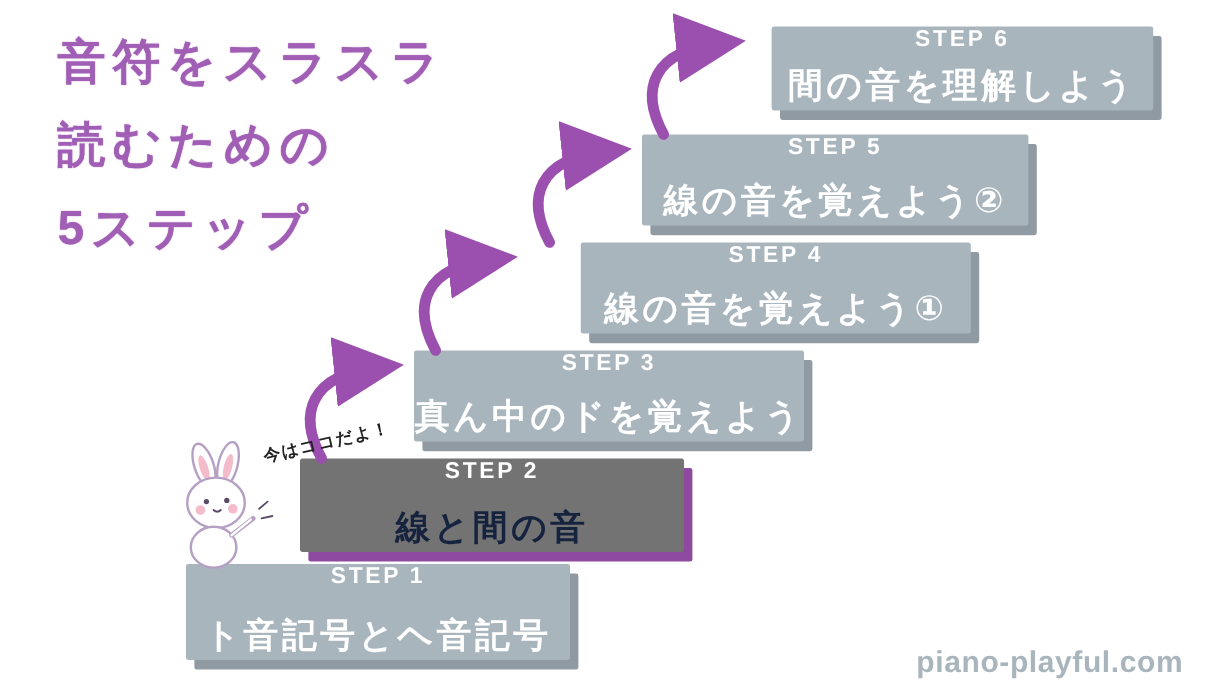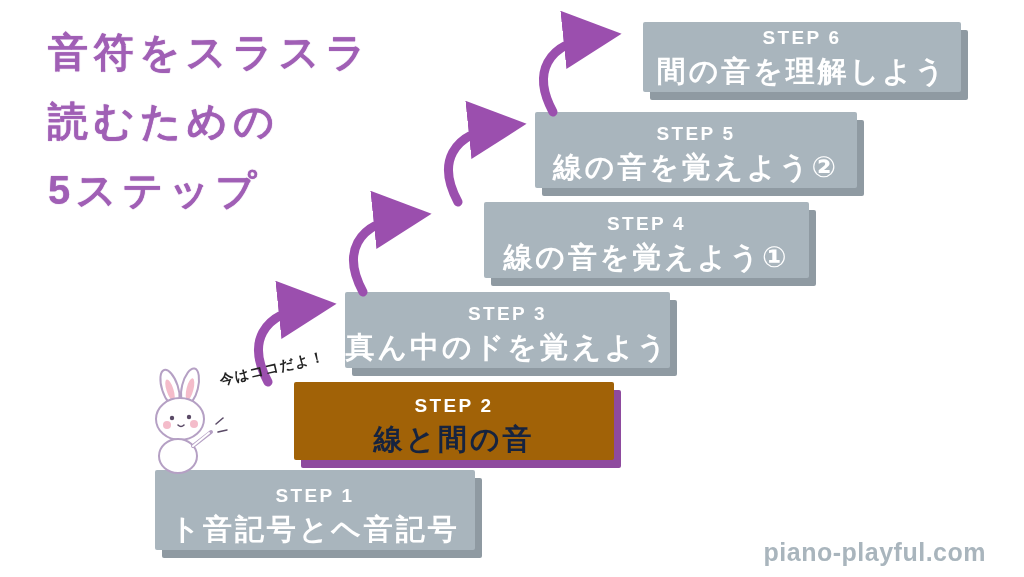--- a/index.html
+++ b/index.html
@@ -33,38 +33,37 @@
   
   .step {
     position: absolute;
     background: #a9b5bd;
     box-shadow: 7px 8px 0 #8f9aa2;
     border-radius: 2px;
     color: #ffffff;
     text-align: center;
     display: flex;
     flex-direction: column;
-    justify-content: flex-end;
+    justify-content: space-between;
     gap: 3px;
   }
   .step-label {
     font-size: 19px;
     font-weight: bold;
     letter-spacing: 0.12em;
   }
   .step-text {
     font-size: 29px;
     font-weight: bold;
     letter-spacing: 0.1em;
     white-space: nowrap;
   }
   .step.highlight {
-    background: #a16207;
+    background: #737373;
     box-shadow: 7px 8px 0 #8e4a9e;
-    margin-left: 44px;
   }
   .step.highlight .step-text { color: #16233f; }
 
   .step-1 { left: 155px; top: 470px; width: 320px; height: 80px; }
   .step-2 { left: 250px; top: 382px; width: 320px; height: 78px; }
   .step-3 { left: 345px; top: 292px; width: 325px; height: 76px; }
   .step-4 { left: 440px; top: 202px; width: 325px; height: 76px; margin-left: 44px; }
   .step-5 { left: 535px; top: 112px; width: 322px; height: 76px; }
   .step-6 { left: 643px; top: 22px;  width: 318px; height: 70px; }
 

